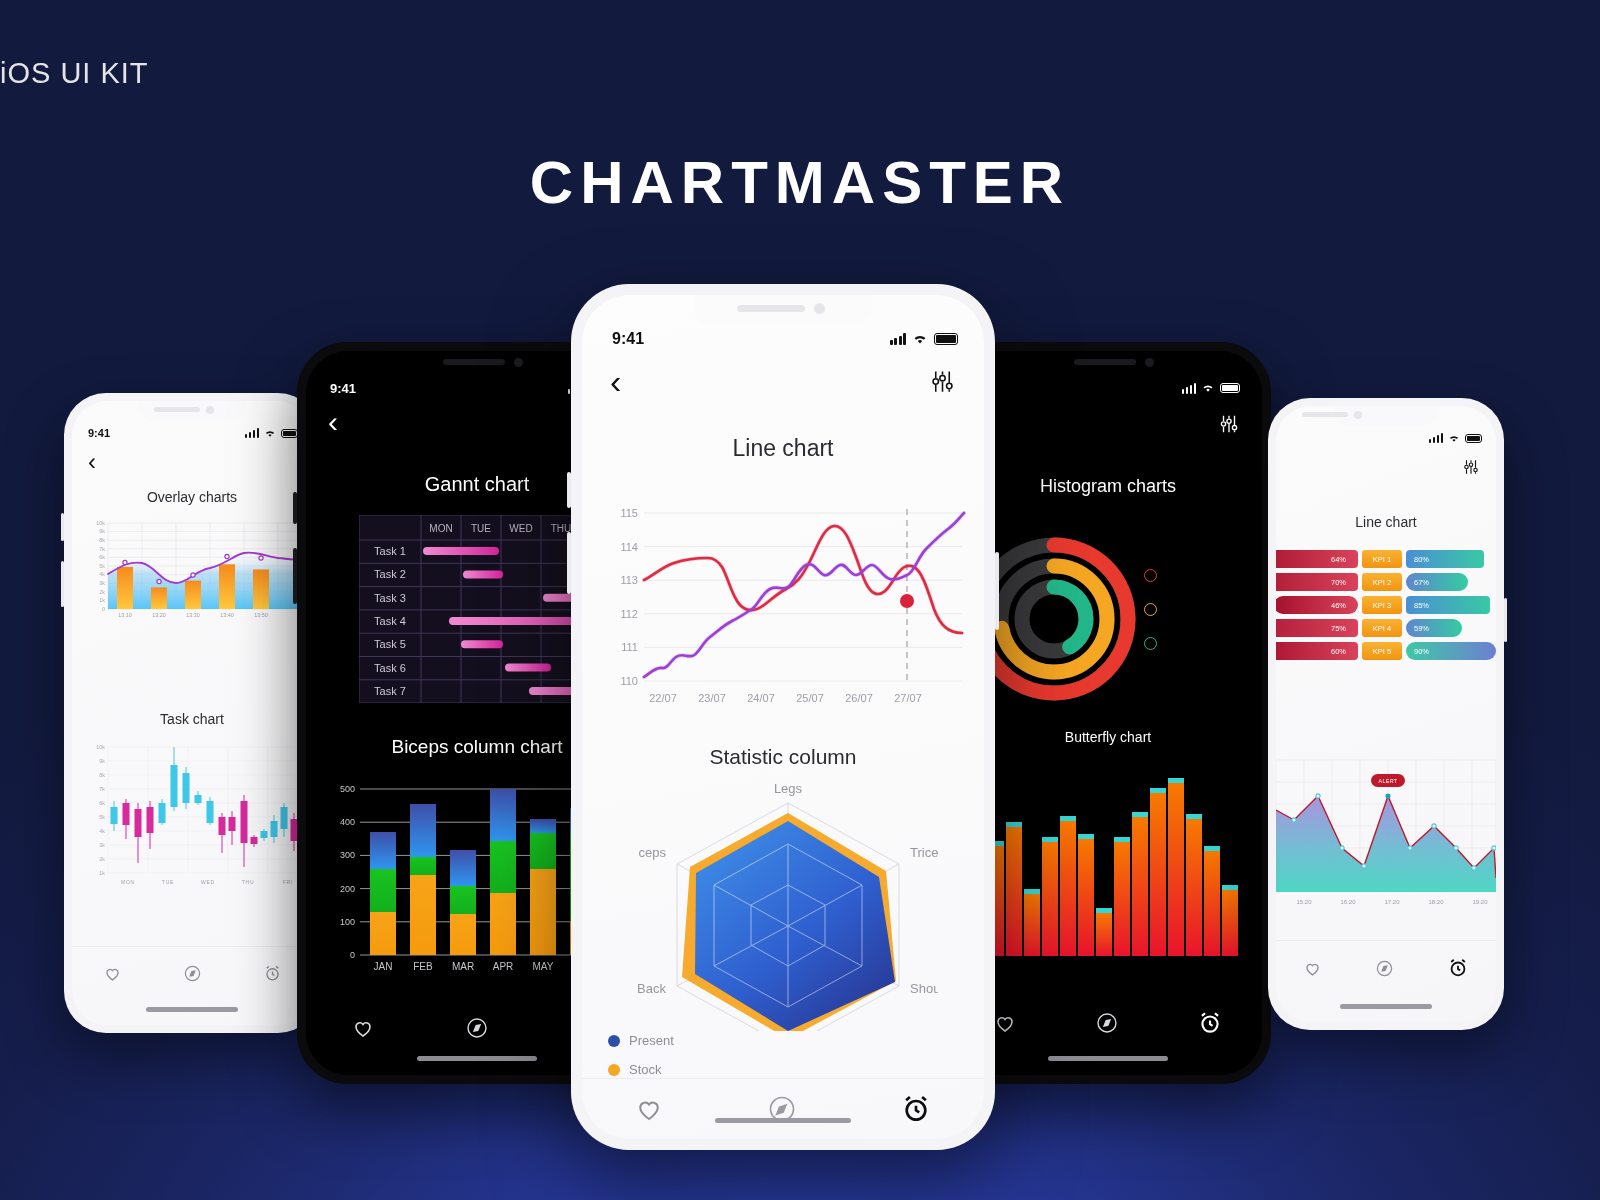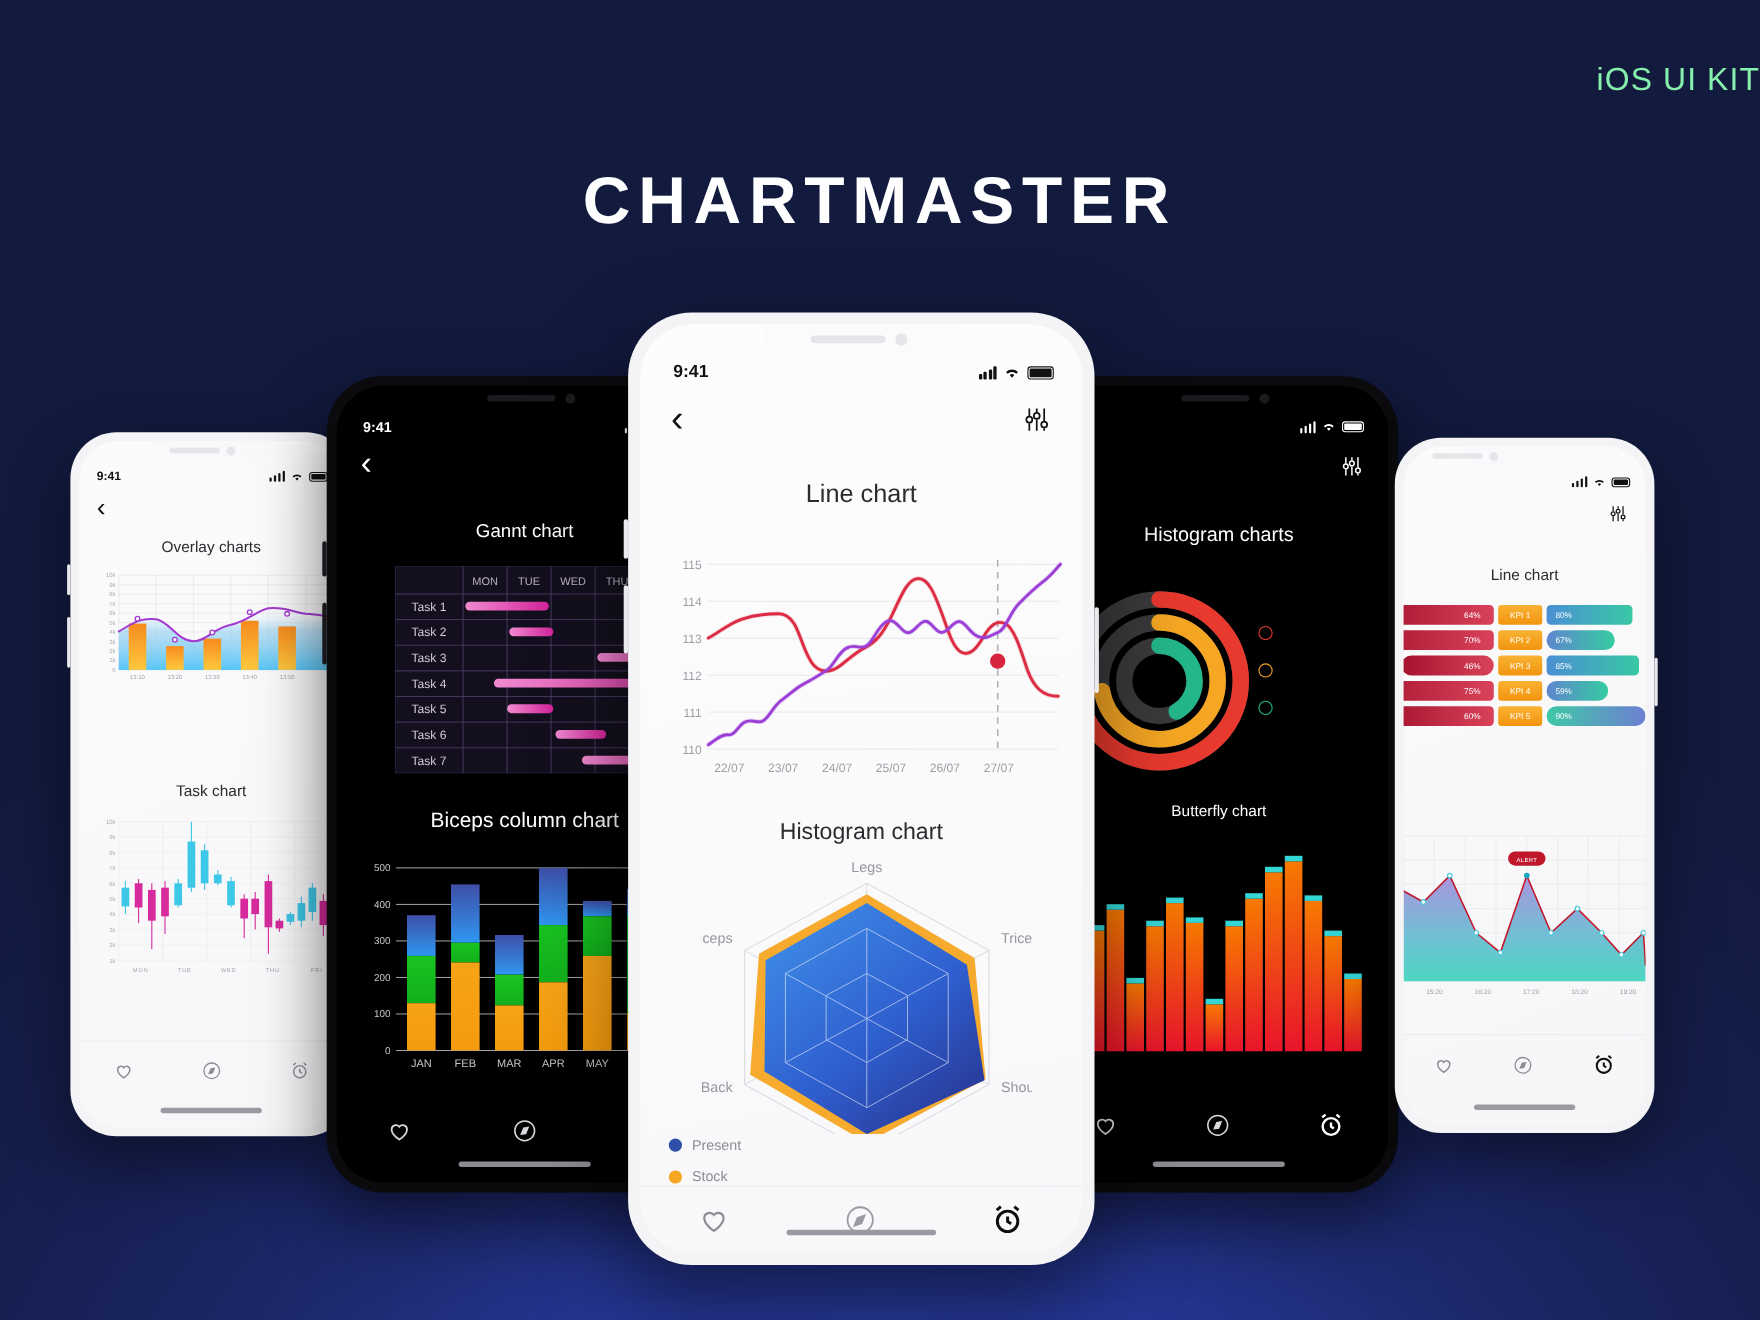--- a/index.html
+++ b/index.html
@@ -16,21 +16,21 @@
     background-color:#131b42;
   }
   .bg2 {
     position:absolute; inset:0;
     background:radial-gradient(ellipse 1200px 880px at 50% 116%, #3048c0 0%, #27389a 25%, #1b2767 52%, #151e4c 74%, #121a3e 100%);
   }
 
   
   .kit-label {
     position:absolute; top:57px; left:0; right:0;
-    text-align:right; color:#86efac;
+    text-align:left; color:#e5e5e5;
     font-size:29px; font-weight:400; letter-spacing:1.0px;
   }
   .kit-title {
     position:absolute; top:148px; left:0; right:0;
     text-align:center; color:#fff;
     font-size:60px; font-weight:700; letter-spacing:7px;
   }
 
   
   .phone { position:absolute; border-radius:52px; }
@@ -357,21 +357,21 @@
     <div class="navrow" style="left:22px; right:22px; top:58px; height:26px;">
       <div class="chev" style="font-size:30px;">‹</div>
       <svg width="22" height="22" viewBox="0 0 24 24" fill="none" stroke="#fff" stroke-width="1.5">
         <path d="M6 3v6M6 15v6M12 3v3M12 12v9M18 3v10M18 19v2"></path>
         <circle cx="6" cy="12" r="2.3"></circle>
           <circle cx="12" cy="9" r="2.3"></circle>
           <circle cx="18" cy="16" r="2.3"></circle>
       </svg>
     </div>
 
-    <div class="charttitle" style="top:122px; font-size:17px;">Gannt chart</div>
+    <div class="charttitle" style="top:122px; font-size:20px;">Gannt chart</div>
 
     <svg style="position:absolute; left:53px; top:164px;" width="300" height="188" viewBox="0 0 300 188">
       <defs>
         <linearGradient id="gb1" x1="0" y1="0" x2="1" y2="0">
             <stop offset="0%" stop-color="#f08ad0"></stop>
             <stop offset="100%" stop-color="#d4249b"></stop>
           </linearGradient>
       </defs>
       <rect x="0" y="0" width="300" height="188" fill="#140f1e"></rect>
       <g stroke="#4a3f66" stroke-width=".8" fill="none">
@@ -876,21 +876,21 @@
       <g fill="#9e9ea8" font-size="11" font-family="Liberation Sans, sans-serif" text-anchor="middle">
         <text x="63" y="197">22/07</text>
           <text x="112" y="197">23/07</text>
           <text x="161" y="197">24/07</text>
         <text x="210" y="197">25/07</text>
           <text x="259" y="197">26/07</text>
           <text x="308" y="197">27/07</text>
       </g>
     </svg>
 
-    <div class="charttitle" style="top:450px; font-size:21px;">Histogram chart</div>
+    <div class="charttitle" style="top:450px; font-size:21px;">Statistic column</div>
 
     <svg style="position:absolute; left:56px; top:486px;" width="300" height="250" viewBox="0 0 300 250">
       <defs>
         <linearGradient id="radG" x1="0.1" y1="0" x2="0.9" y2="1">
           <stop offset="0%" stop-color="#3f8fe8"></stop>
             <stop offset="55%" stop-color="#2f5fcf"></stop>
             <stop offset="100%" stop-color="#27348f"></stop>
         </linearGradient>
       </defs>
       <g stroke="#d6d6de" stroke-width=".9" fill="none">

